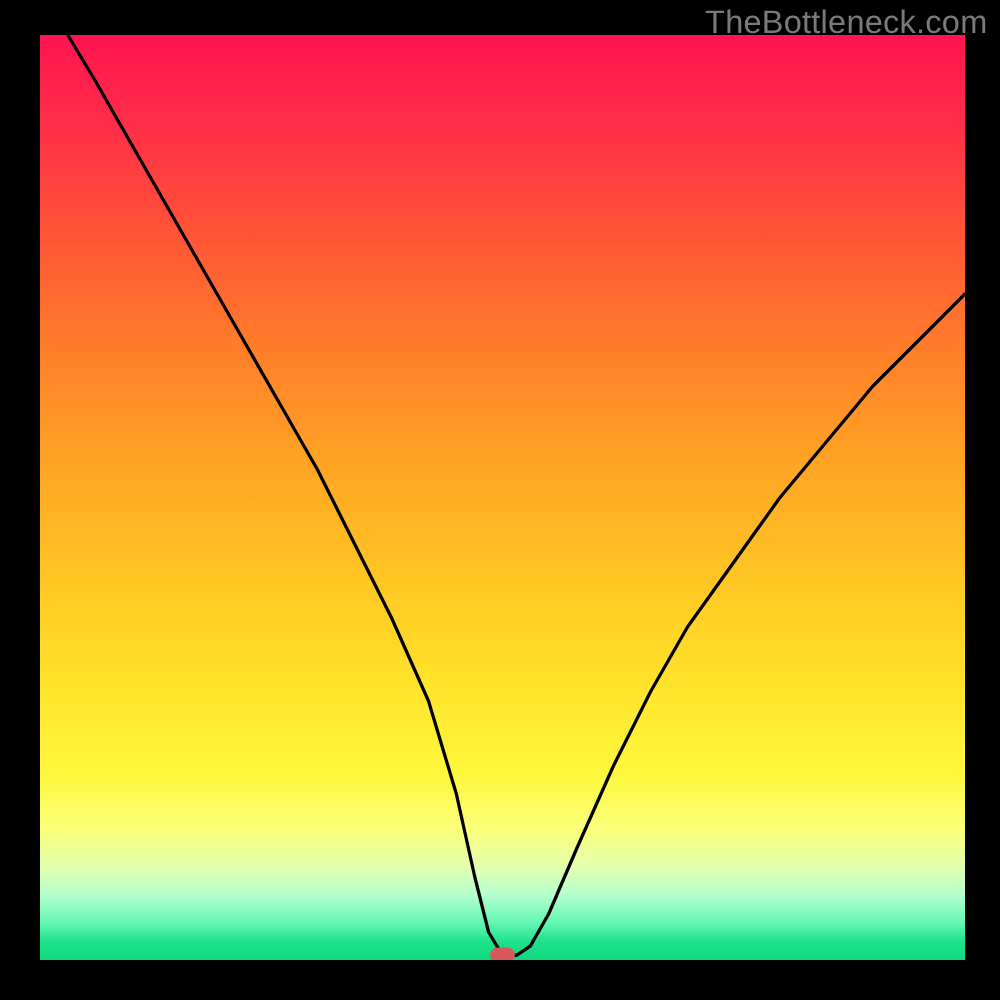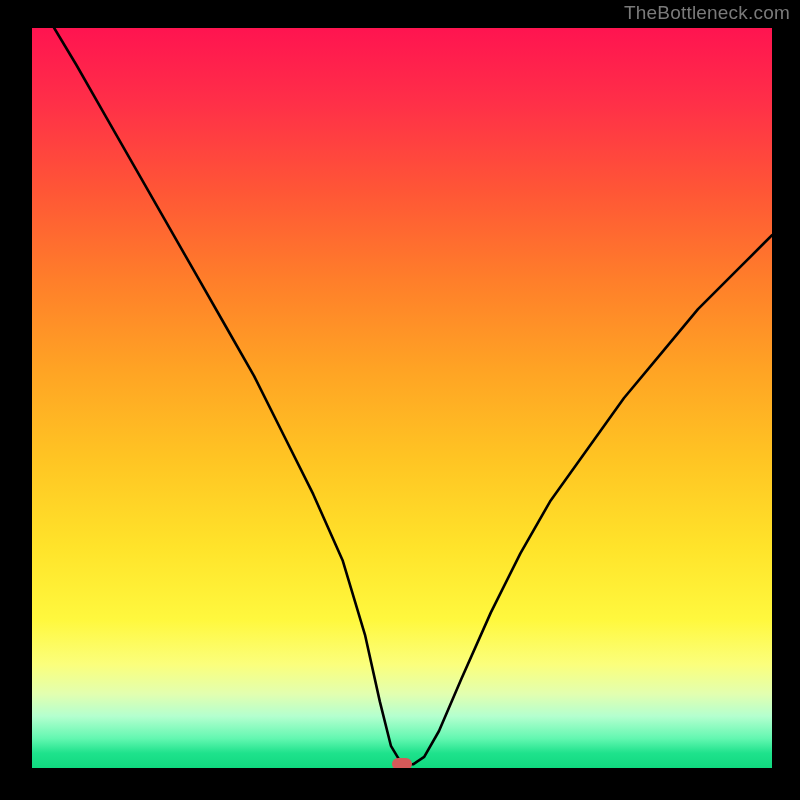--- a/index.html
+++ b/index.html
@@ -17,21 +17,21 @@
     left: 0;
     width: 800px;
     height: 800px;
     background: #000;
   }
   .watermark {
     position: absolute;
     top: 2px;
     right: 10px;
     color: #7a7a7a;
-    font-size: 19px;
+    font-size: 26px;
     font-weight: 500;
     letter-spacing: 0.2px;
     z-index: 5;
   }
   .plot {
     position: absolute;
     left: 32px;
     top: 28px;
     width: 740px;
     height: 740px;

